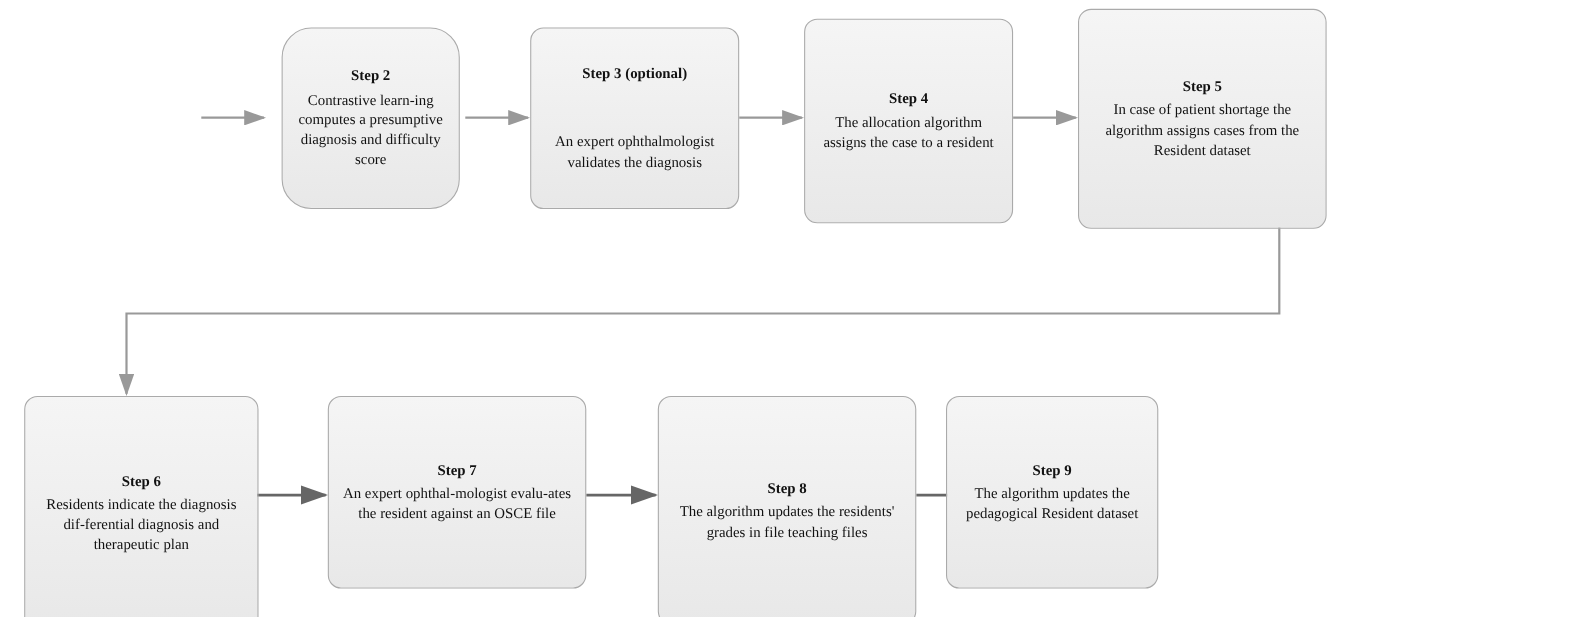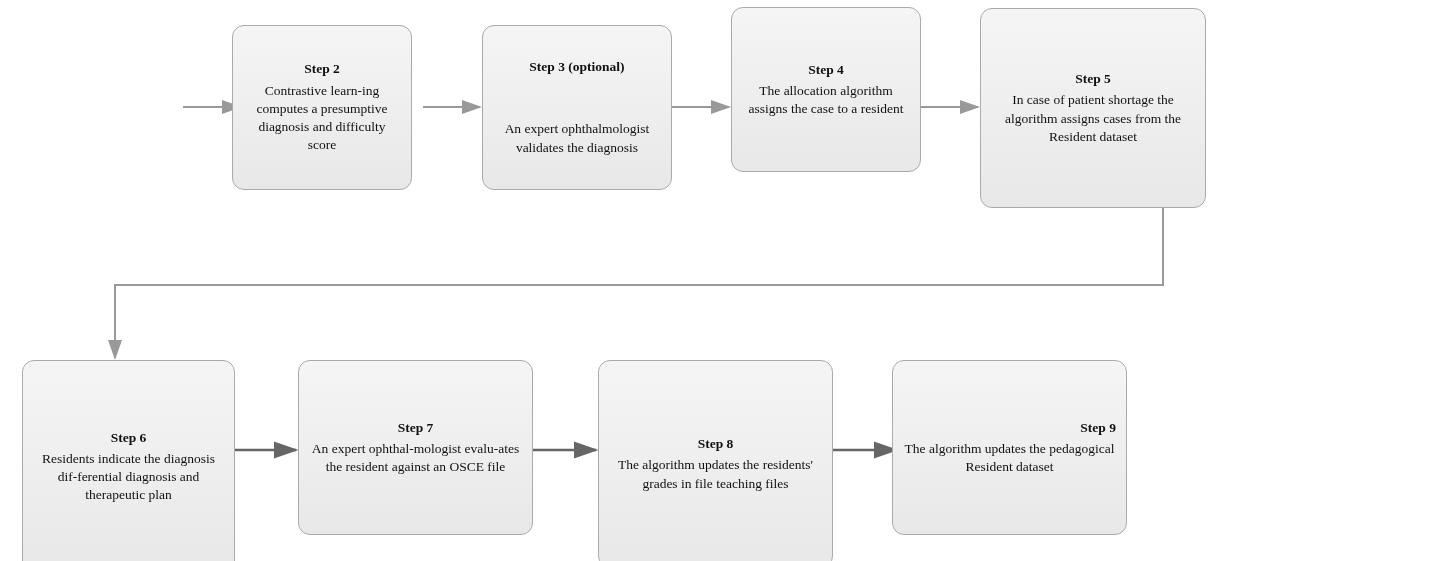--- a/index.html
+++ b/index.html
@@ -70,31 +70,31 @@
     <polyline points="1163,205 1163,285 115,285 115,358" stroke="#999" stroke-width="2" fill="none" marker-end="url(#arrowhead-gray)"></polyline>
 
     <line x1="233" y1="450" x2="296" y2="450" stroke="#666" stroke-width="2.5" marker-end="url(#arrowhead-dark)"></line>
 
     <line x1="533" y1="450" x2="596" y2="450" stroke="#666" stroke-width="2.5" marker-end="url(#arrowhead-dark)"></line>
 
     <line x1="833" y1="450" x2="896" y2="450" stroke="#666" stroke-width="2.5" marker-end="url(#arrowhead-dark)"></line>
   </svg>
 
 
-  <div class="box" style="position:absolute; left:232px; top:25px; width:180px; height:165px;">
+  <div class="box" style="position:absolute; left:256px; top:25px; width:162px; height:165px;border-radius:27px;">
     <div class="step-label">Step 2</div>
     <div>Contrastive learn-ing computes a presumptive diagnosis and difficulty score</div>
   </div>
 
   <div class="box" style="position:absolute; left:482px; top:25px; width:190px; height:165px;gap:41px;">
     <div class="step-label">Step 3 (optional)</div>
     <div>An expert ophthalmologist validates the diagnosis</div>
   </div>
 
-  <div class="box" style="position:absolute; left:731px; top:7px; width:190px; height:165px;">
+  <div class="box" style="position:absolute; left:731px; top:17px; width:190px; height:186px;">
     <div class="step-label">Step 4</div>
     <div>The allocation algorithm assigns the case to a resident</div>
   </div>
 
   <div class="box" style="position:absolute; left:980px; top:8px; width:226px; height:200px;">
     <div class="step-label">Step 5</div>
     <div>In case of patient shortage the algorithm assigns cases from the Resident dataset</div>
   </div>
 
   <div class="box" style="position:absolute; left:22px; top:360px; width:213px; height:213px;">
@@ -105,17 +105,17 @@
   <div class="box" style="position:absolute; left:298px; top:360px; width:235px; height:175px;">
     <div class="step-label">Step 7</div>
     <div>An expert ophthal-mologist evalu-ates the resident against an OSCE file</div>
   </div>
 
   <div class="box" style="position:absolute; left:598px; top:360px; width:235px; height:208px;">
     <div class="step-label">Step 8</div>
     <div>The algorithm updates the residents' grades in file teaching files</div>
   </div>
 
-  <div class="box" style="position:absolute; left:892px; top:360px; width:235px; height:175px;align-items:flex-end;">
+  <div class="box" style="position:absolute; left:860px; top:360px; width:193px; height:175px;">
     <div class="step-label">Step 9</div>
     <div>The algorithm updates the pedagogical Resident dataset</div>
   </div>
 </div>
 
 </body></html>

